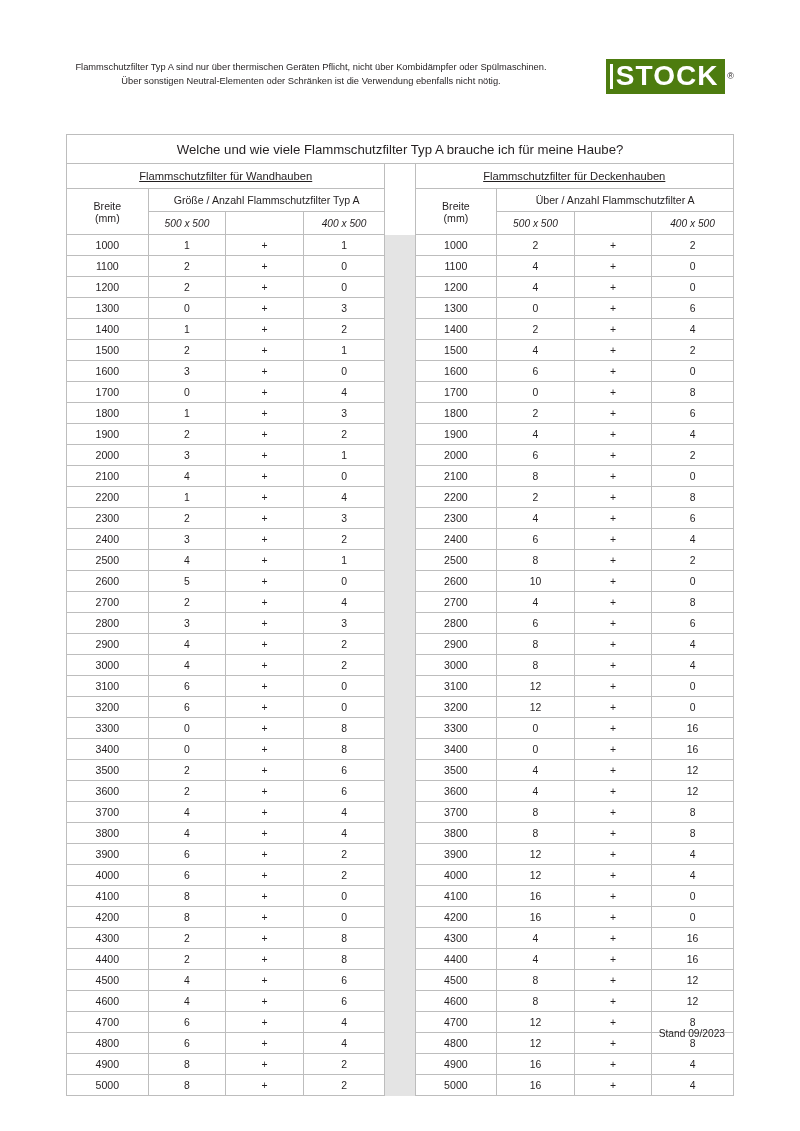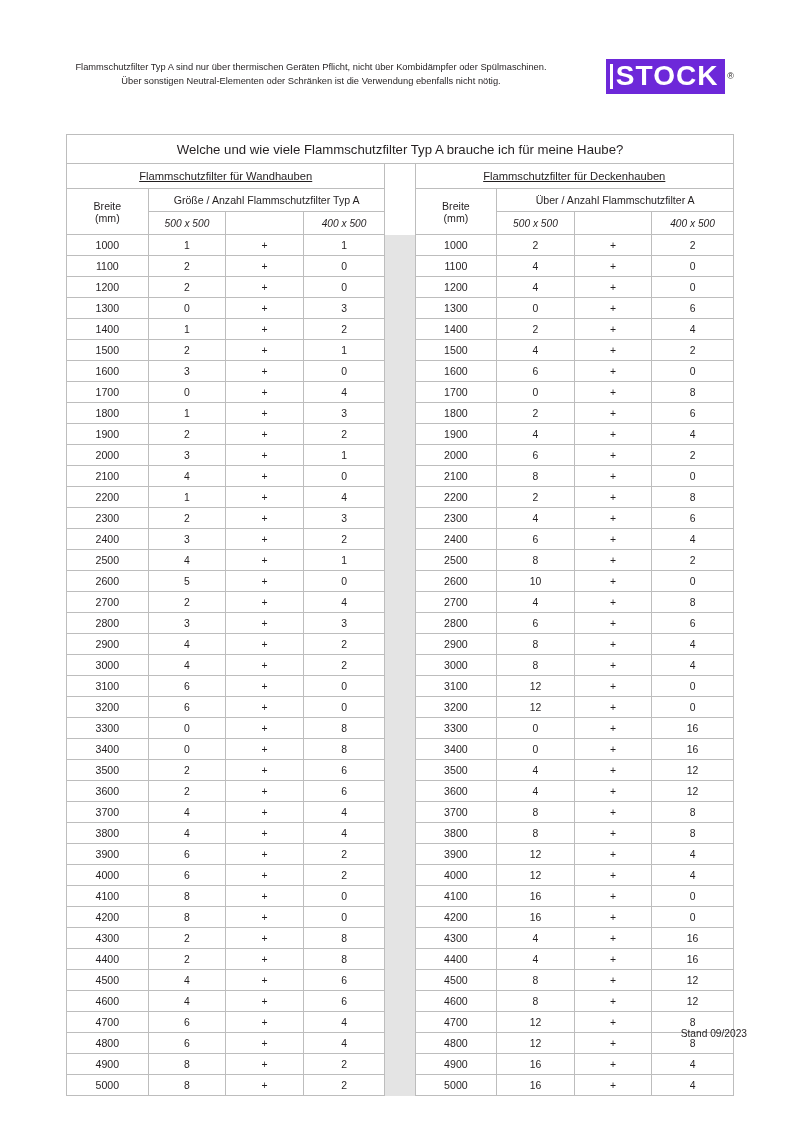--- a/index.html
+++ b/index.html
@@ -42,21 +42,21 @@
   }
   .logo {
     position: absolute;
     right: 66px;
     top: -4px;
     height: 40px;
     display: flex;
     align-items: center;
   }
   .logo-box {
-    background: #6d28d9;
+    background: #4d7c0f;
     color: #ffffff;
     font-size: 28px;
     font-weight: bold;
     letter-spacing: 1px;
     padding: 3px 7px 4px 10px;
     line-height: 1;
     position: relative;
   }
   .logo-bar {
     position: absolute;
@@ -135,21 +135,21 @@
 
   
   col.c-breite { width: 76px; }
   col.c-a { width: 72px; }
   col.c-plus { width: 72px; }
   col.c-b { width: 76px; }
   col.c-gap { width: 28px; }
 
   .footer {
     position: absolute;
-    right: 53px;
+    right: 75px;
     top: 1028px;
     font-size: 10.2px;
     color: #231f20;
   }
 </style>
 </head>
 <body>
 
 <div class="page">
 

